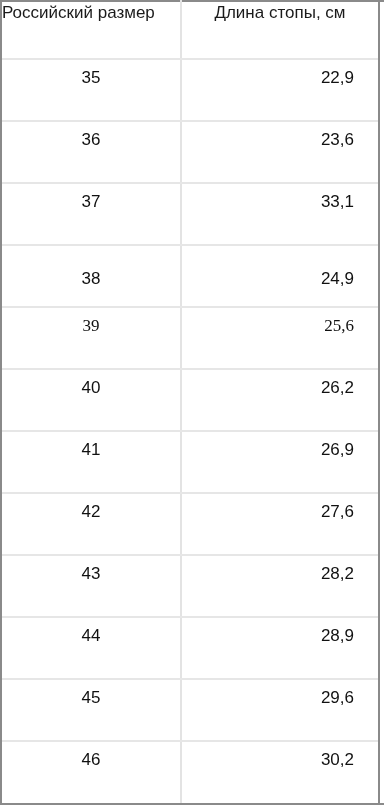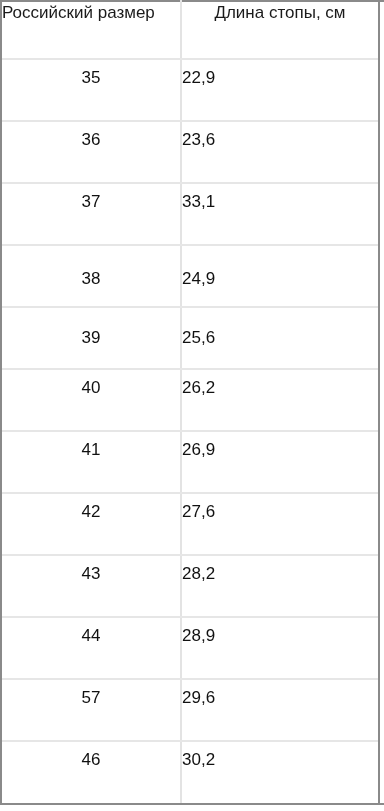--- a/index.html
+++ b/index.html
@@ -106,21 +106,21 @@
     white-space: nowrap;
   }
   .data-cell.col1 {
     left: 0px;
     width: 178px;
     text-align: center;
   }
   .data-cell.col2 {
     left: 180px;
     width: 172px;
-    text-align: left;
+    text-align: right;
   }
 </style>
 </head>
 <body>
 
 <div id="size-table">
 
   <div class="frame-top"></div>
   <div class="frame-left"></div>
   <div class="frame-right"></div>
@@ -147,21 +147,21 @@
       <div class="data-row" style="top: 182px;">
         <div class="data-cell col1">37</div>
         <div class="data-cell col2">33,1</div>
       </div>
       <div class="row-sep" style="top: 244px;"></div>
       <div class="data-row" style="top: 259px;">
         <div class="data-cell col1">38</div>
         <div class="data-cell col2">24,9</div>
       </div>
       <div class="row-sep" style="top: 306px;"></div>
-      <div class="data-row" style="top: 318px;">
+      <div class="data-row" style="top: 306px; font-family: Liberation Serif, serif;">
         <div class="data-cell col1">39</div>
         <div class="data-cell col2">25,6</div>
       </div>
       <div class="row-sep" style="top: 368px;"></div>
       <div class="data-row" style="top: 368px;">
         <div class="data-cell col1">40</div>
         <div class="data-cell col2">26,2</div>
       </div>
       <div class="row-sep" style="top: 430px;"></div>
       <div class="data-row" style="top: 430px;">
@@ -178,21 +178,21 @@
         <div class="data-cell col1">43</div>
         <div class="data-cell col2">28,2</div>
       </div>
       <div class="row-sep" style="top: 616px;"></div>
       <div class="data-row" style="top: 616px;">
         <div class="data-cell col1">44</div>
         <div class="data-cell col2">28,9</div>
       </div>
       <div class="row-sep" style="top: 678px;"></div>
       <div class="data-row" style="top: 678px;">
-        <div class="data-cell col1">57</div>
+        <div class="data-cell col1">45</div>
         <div class="data-cell col2">29,6</div>
       </div>
       <div class="row-sep" style="top: 740px;"></div>
       <div class="data-row" style="top: 740px;">
         <div class="data-cell col1">46</div>
         <div class="data-cell col2">30,2</div>
       </div>
     </div>
 
 </div>

